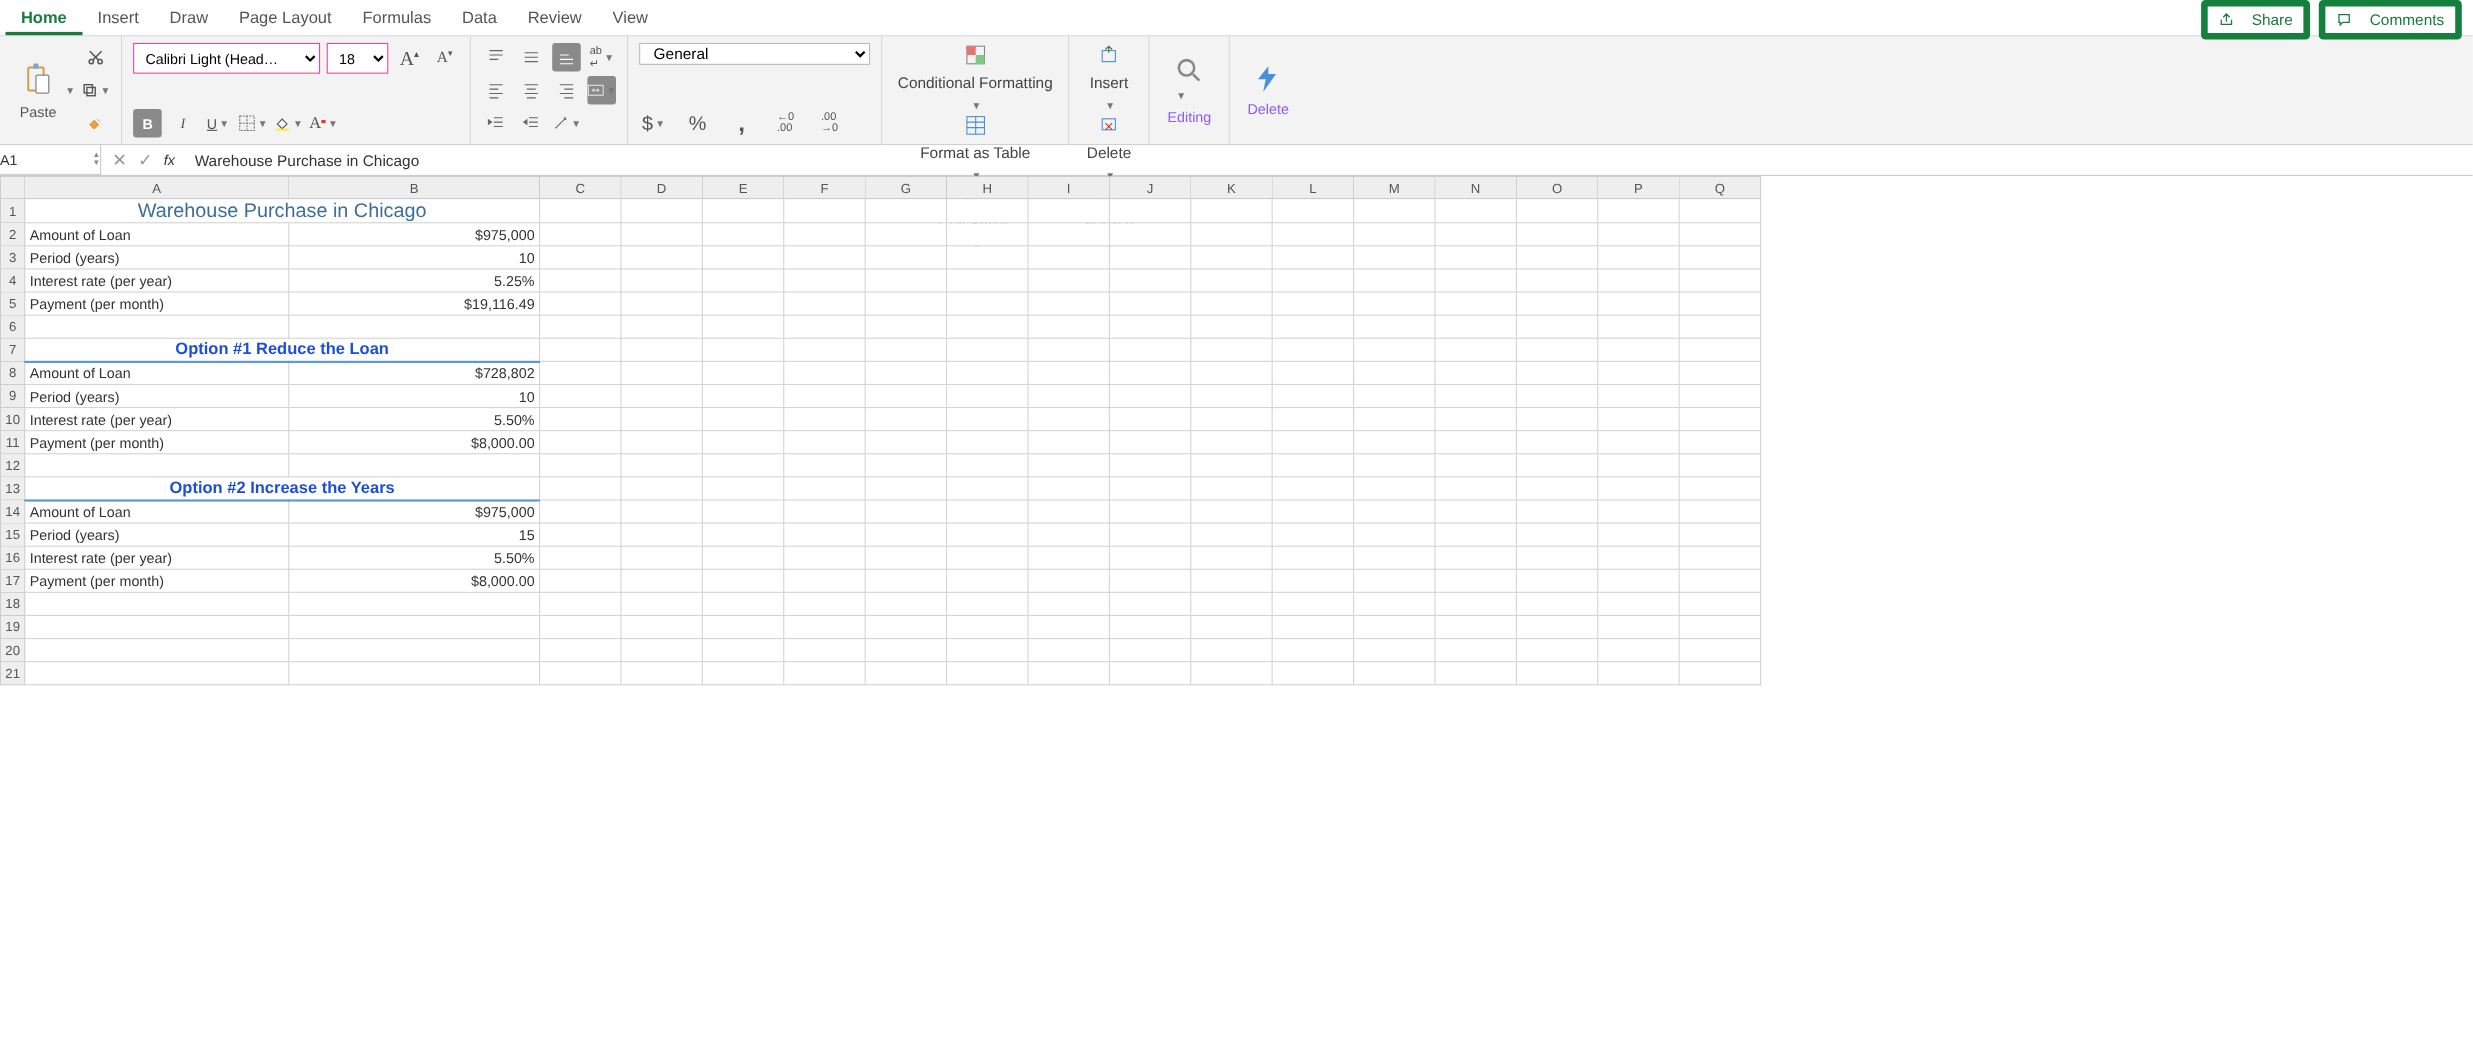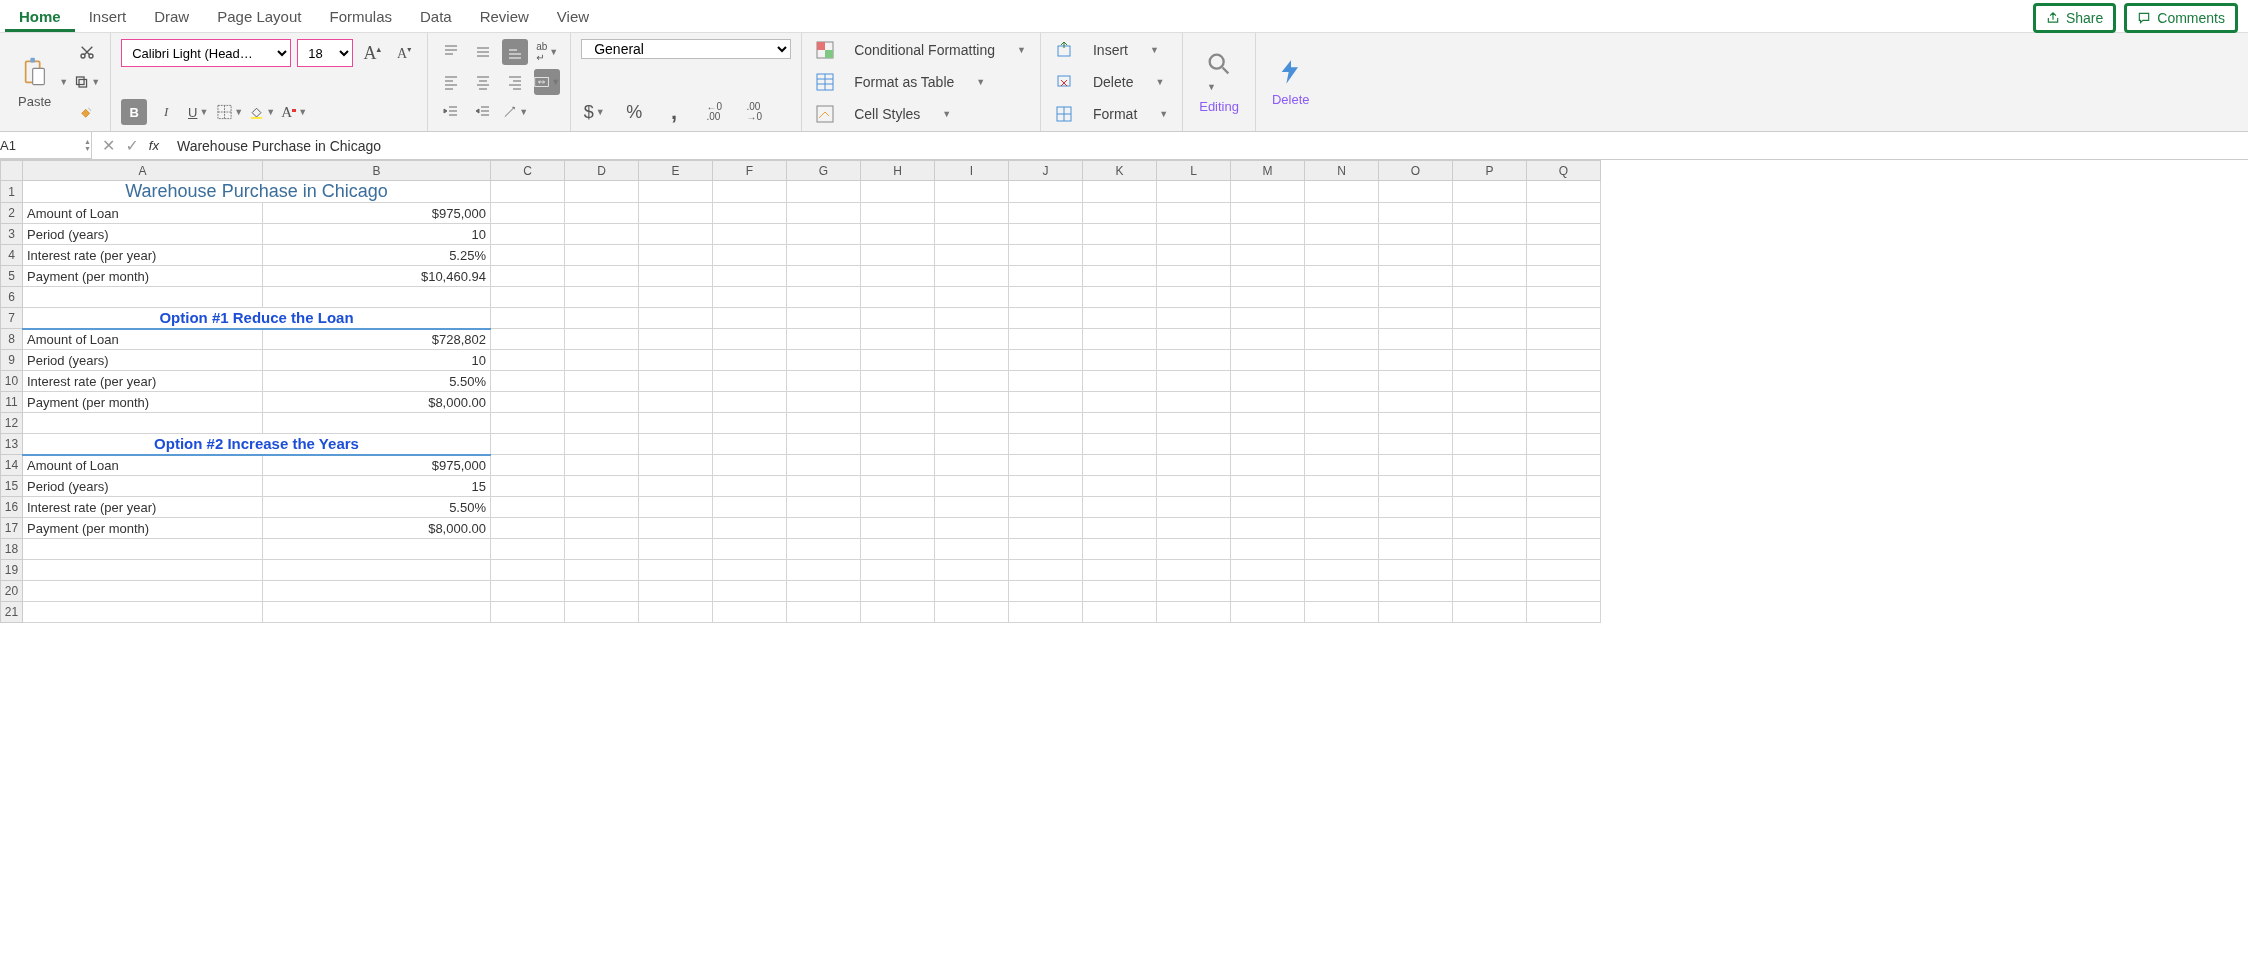--- a/index.html
+++ b/index.html
@@ -3,37 +3,37 @@
 <meta charset="utf-8">
 <style>
 * { box-sizing: border-box; margin: 0; padding: 0; }
 body { font-family: -apple-system, "Segoe UI", sans-serif; font-size: 13px; background: #fff; color: #333; overflow: hidden; }
 
 
 .tabs { display: flex; align-items: center; padding: 4px 10px 0 5px; background: #fff; height: 32px; }
 .tab { padding: 4px 14px; font-size: 15px; color: #555; cursor: pointer; border-bottom: 3px solid transparent; }
 .tab.active { color: #1a7b3e; font-weight: 600; border-bottom: 3px solid #1a7b3e; }
 .tabs-right { margin-left: auto; display: flex; gap: 8px; }
-.topbtn { display: flex; align-items: center; gap: 6px; border: 3px solid #15803d; border-radius: 4px; padding: 4px 10px; color: #1a7b3e; font-size: 14px; cursor: pointer; }
+.topbtn { display: flex; align-items: center; gap: 16px; border: 6px solid #15803d; border-radius: 4px; padding: 4px 10px; color: #1a7b3e; font-size: 14px; cursor: pointer; }
 
 
 .ribbon { display: flex; align-items: stretch; background: #f3f3f3; border-top: 1px solid #ddd; border-bottom: 1px solid #ccc; height: 100px; padding: 0 8px; }
 .group { display: flex; flex-direction: column; justify-content: space-between; padding: 6px 10px; border-right: 1px solid #d8d8d8; }
 .group-row { display: flex; align-items: center; gap: 6px; }
 .group-stack { display: flex; flex-direction: column; gap: 4px; }
 .icon-btn { display: inline-flex; align-items: center; justify-content: center; width: 26px; height: 26px; border-radius: 3px; cursor: pointer; color: #555; }
 .icon-btn.filled { background: #8a8a8a; color: #fff; }
 .dd { font-size: 9px; color: #777; margin-left: 2px; }
 select.fontbox { height: 28px; border: 1px solid #ec4899; background: #fff; padding: 0 6px; font-size: 13px; }
 .fontname { width: 170px; }
 .fontsize { width: 56px; }
 .bigA { font-family: Georgia, serif; font-size: 18px; color: #555; }
 .smallA { font-family: Georgia, serif; font-size: 14px; color: #555; }
 .numfmt { height: 20px; border: 1px solid #bbb; background: #fff; padding: 0 8px; font-size: 14px; width: 210px; }
-.styles-item { display: flex; align-items: center; gap: 20px; font-size: 14px; color: #444; padding: 2px 4px; cursor: pointer; }
+.styles-item { display: flex; align-items: center; gap: 8px; font-size: 14px; color: #444; padding: 2px 4px; cursor: pointer; flex-direction: column; }
 .styles-item .sicon { width: 18px; height: 18px; display: inline-flex; align-items: center; justify-content: center; }
 .vgroup { display: flex; flex-direction: column; align-items: center; justify-content: center; gap: 6px; padding: 6px 16px; border-right: 1px solid #d8d8d8; }
 .vgroup .lbl { font-size: 13px; color: #8b5cf6; }
 .paste-label { font-size: 13px; color: #555; text-align: center; }
 
 
 .fbar { display: flex; align-items: center; border-bottom: 1px solid #ccc; height: 28px; background: #fff; }
 .namebox { width: 92px; border: 1px solid #ccc; border-top: none; border-left: none; height: 100%; padding: 0 0; font-size: 13px; display: flex; align-items: center; justify-content: space-between; }
 .namebox .spin { display: flex; flex-direction: column; font-size: 7px; color: #888; line-height: 7px; }
 .fx-controls { display: flex; align-items: center; gap: 10px; padding: 0 10px; color: #999; }
@@ -458,21 +458,21 @@
           <td class="cell"></td>
           <td class="cell"></td>
           <td class="cell"></td>
           <td class="cell"></td>
           <td class="cell"></td>
           <td class="cell"></td>
         </tr>
         <tr>
           <th class="rowhdr">5</th>
           <td class="cell">Payment (per month)</td>
-          <td class="cell r">$10,460.94</td>
+          <td class="cell r">$19,116.49</td>
           <td class="cell"></td>
           <td class="cell"></td>
           <td class="cell"></td>
           <td class="cell"></td>
           <td class="cell"></td>
           <td class="cell"></td>
           <td class="cell"></td>
           <td class="cell"></td>
           <td class="cell"></td>
           <td class="cell"></td>

